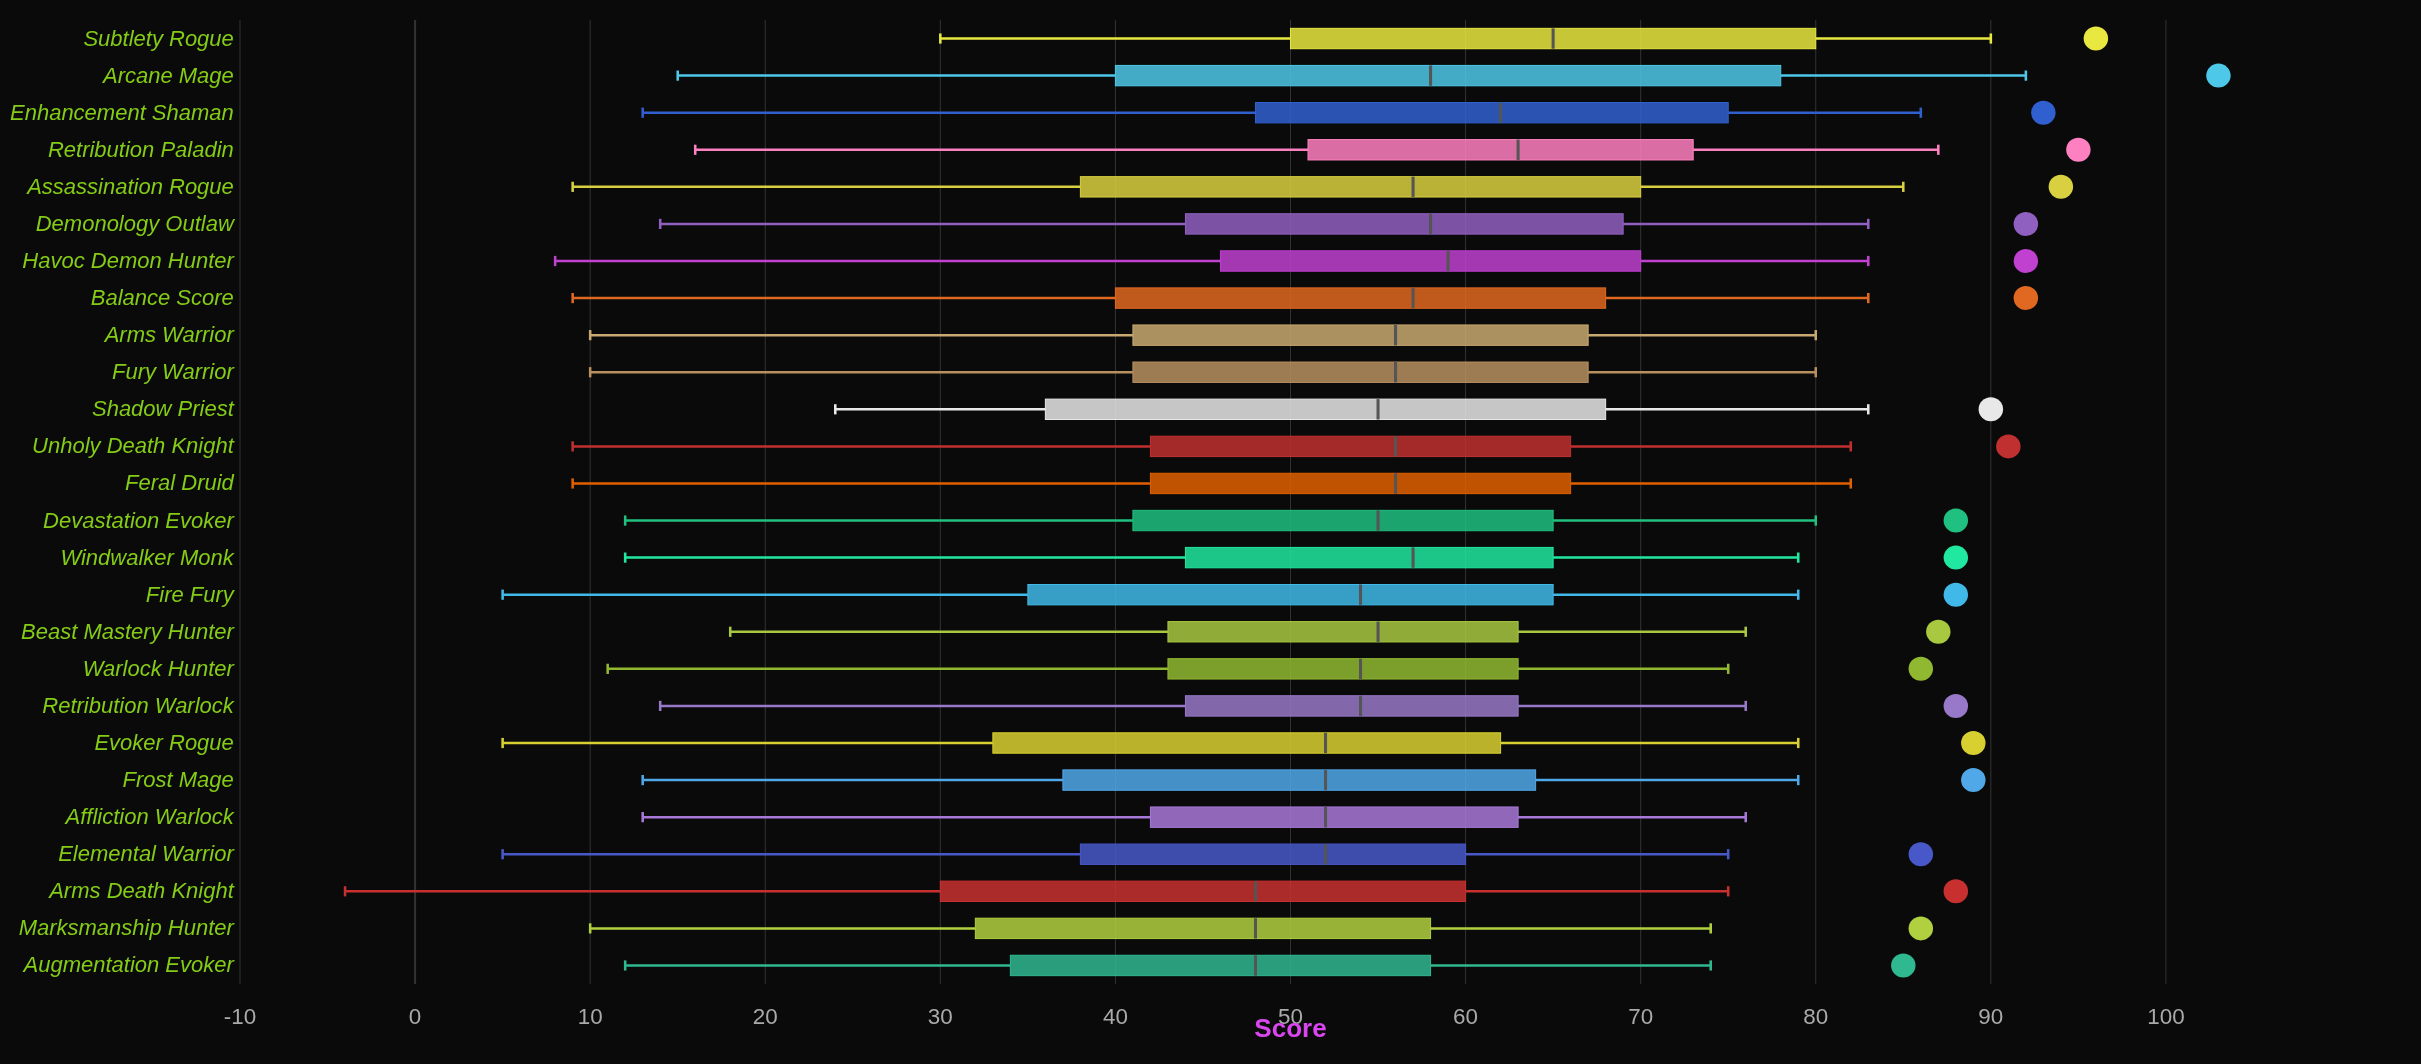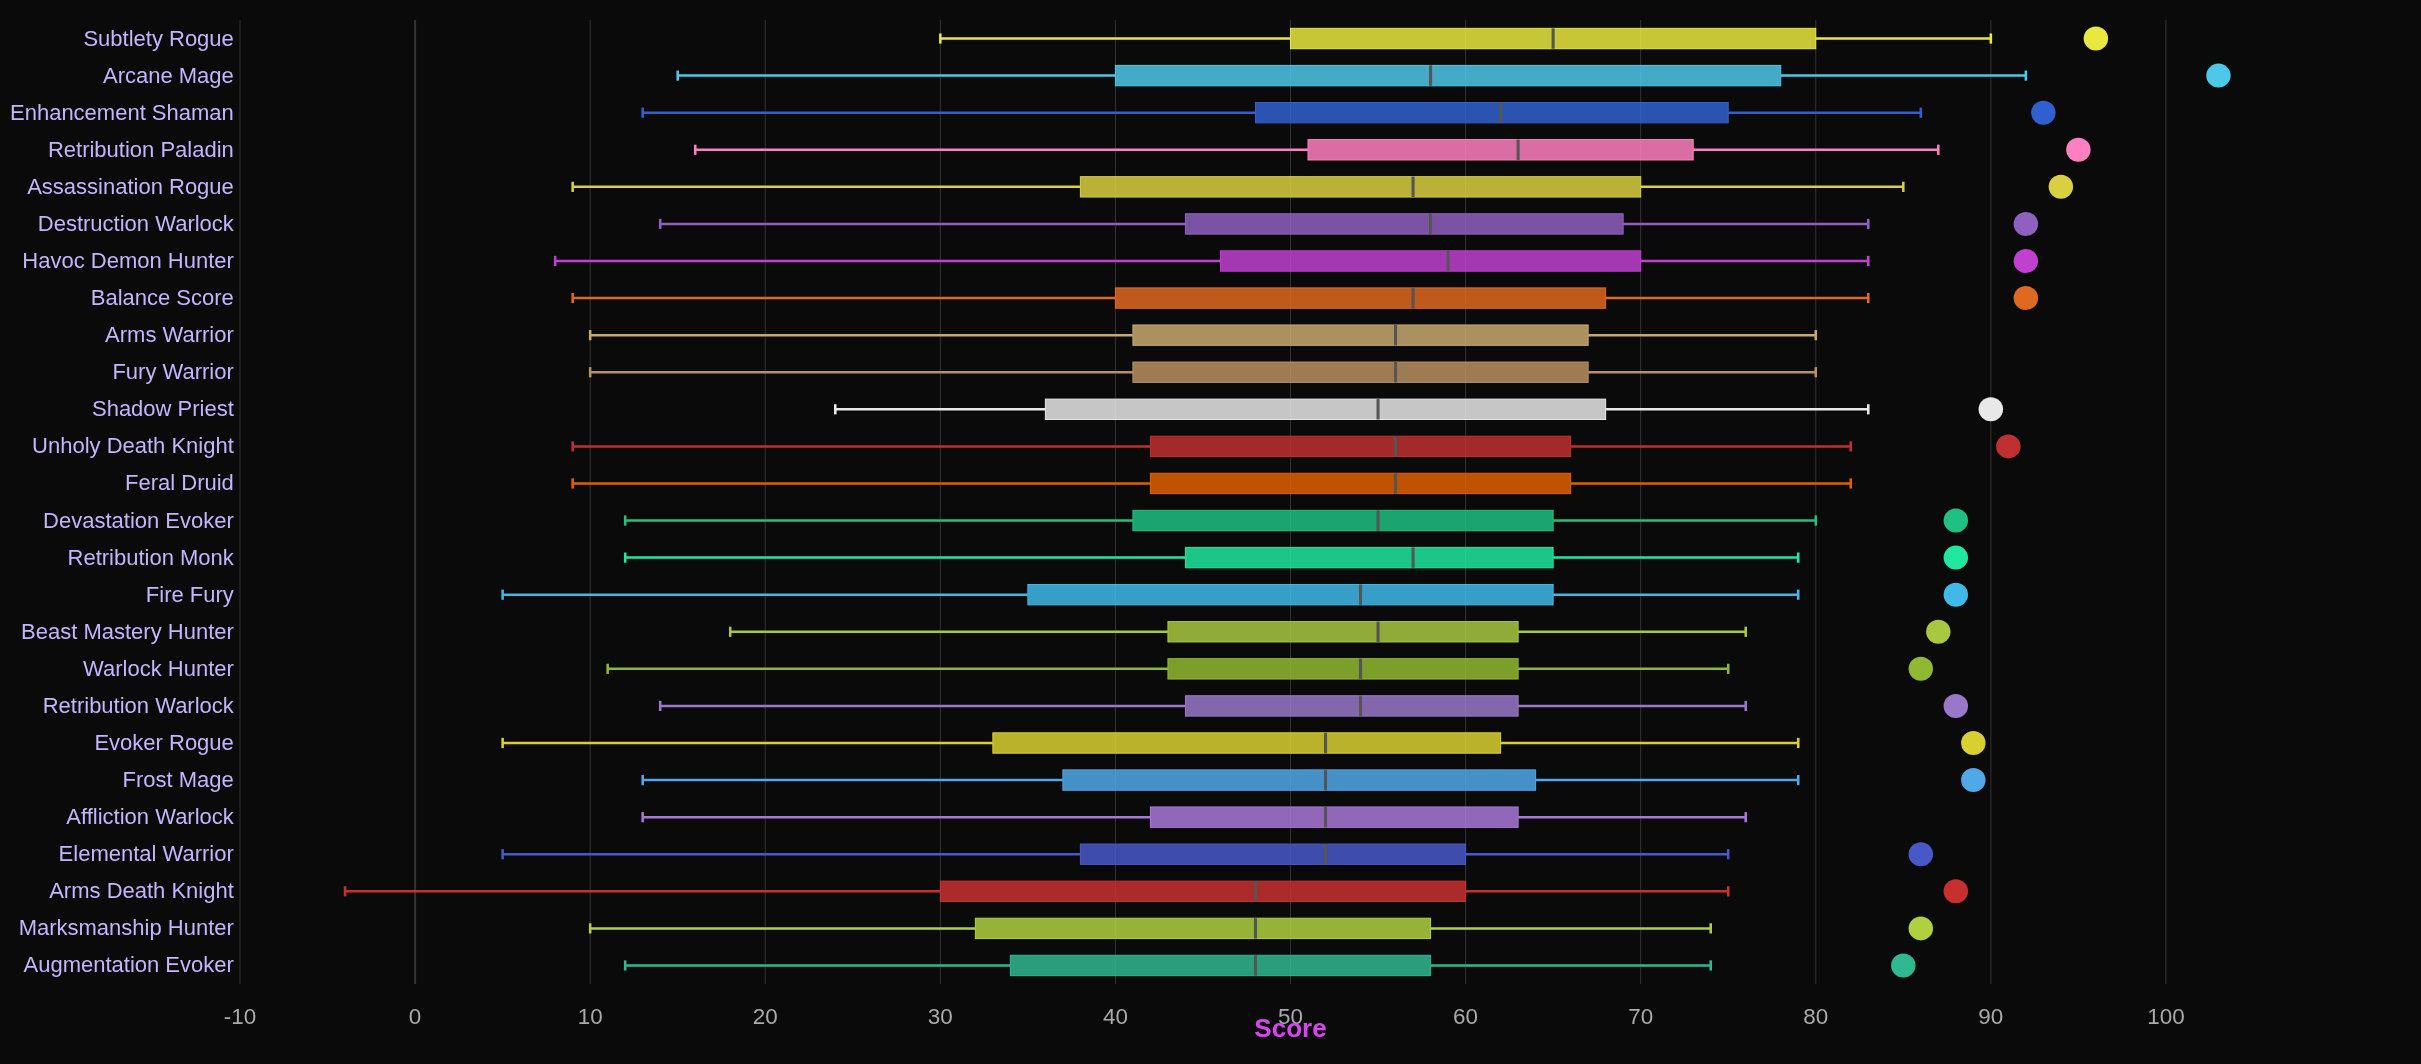--- a/index.html
+++ b/index.html
@@ -24,23 +24,24 @@
       display: flex;
       flex-direction: column;
       height: 100%;
     }
     .y-label {
       flex: 1;
       display: flex;
       align-items: center;
       justify-content: flex-end;
       font-size: 22px;
-      color: #c4b5fd;
+      color: #84cc16;
       padding-right: 10px;
       white-space: nowrap;
+      font-style: italic;
     }
     .x-axis-label {
       position: absolute;
       bottom: -60px;
       left: 50%;
       transform: translateX(-50%);
       font-size: 26px;
       color: #d946ef;
       font-weight: bold;
     }
@@ -50,30 +51,30 @@
 
 <div class="chart-container">
   <div style="position:relative; width:100%; height:100%;">
     
     <div class="y-labels" id="y-labels">
         <div class="y-label">Subtlety Rogue</div>
         <div class="y-label">Arcane Mage</div>
         <div class="y-label">Enhancement Shaman</div>
         <div class="y-label">Retribution Paladin</div>
         <div class="y-label">Assassination Rogue</div>
-        <div class="y-label">Destruction Warlock</div>
+        <div class="y-label">Demonology Outlaw</div>
         <div class="y-label">Havoc Demon Hunter</div>
         <div class="y-label">Balance Score</div>
         <div class="y-label">Arms Warrior</div>
         <div class="y-label">Fury Warrior</div>
         <div class="y-label">Shadow Priest</div>
         <div class="y-label">Unholy Death Knight</div>
         <div class="y-label">Feral Druid</div>
         <div class="y-label">Devastation Evoker</div>
-        <div class="y-label">Retribution Monk</div>
+        <div class="y-label">Windwalker Monk</div>
         <div class="y-label">Fire Fury</div>
         <div class="y-label">Beast Mastery Hunter</div>
         <div class="y-label">Warlock Hunter</div>
         <div class="y-label">Retribution Warlock</div>
         <div class="y-label">Evoker Rogue</div>
         <div class="y-label">Frost Mage</div>
         <div class="y-label">Affliction Warlock</div>
         <div class="y-label">Elemental Warrior</div>
         <div class="y-label">Arms Death Knight</div>
         <div class="y-label">Marksmanship Hunter</div>

